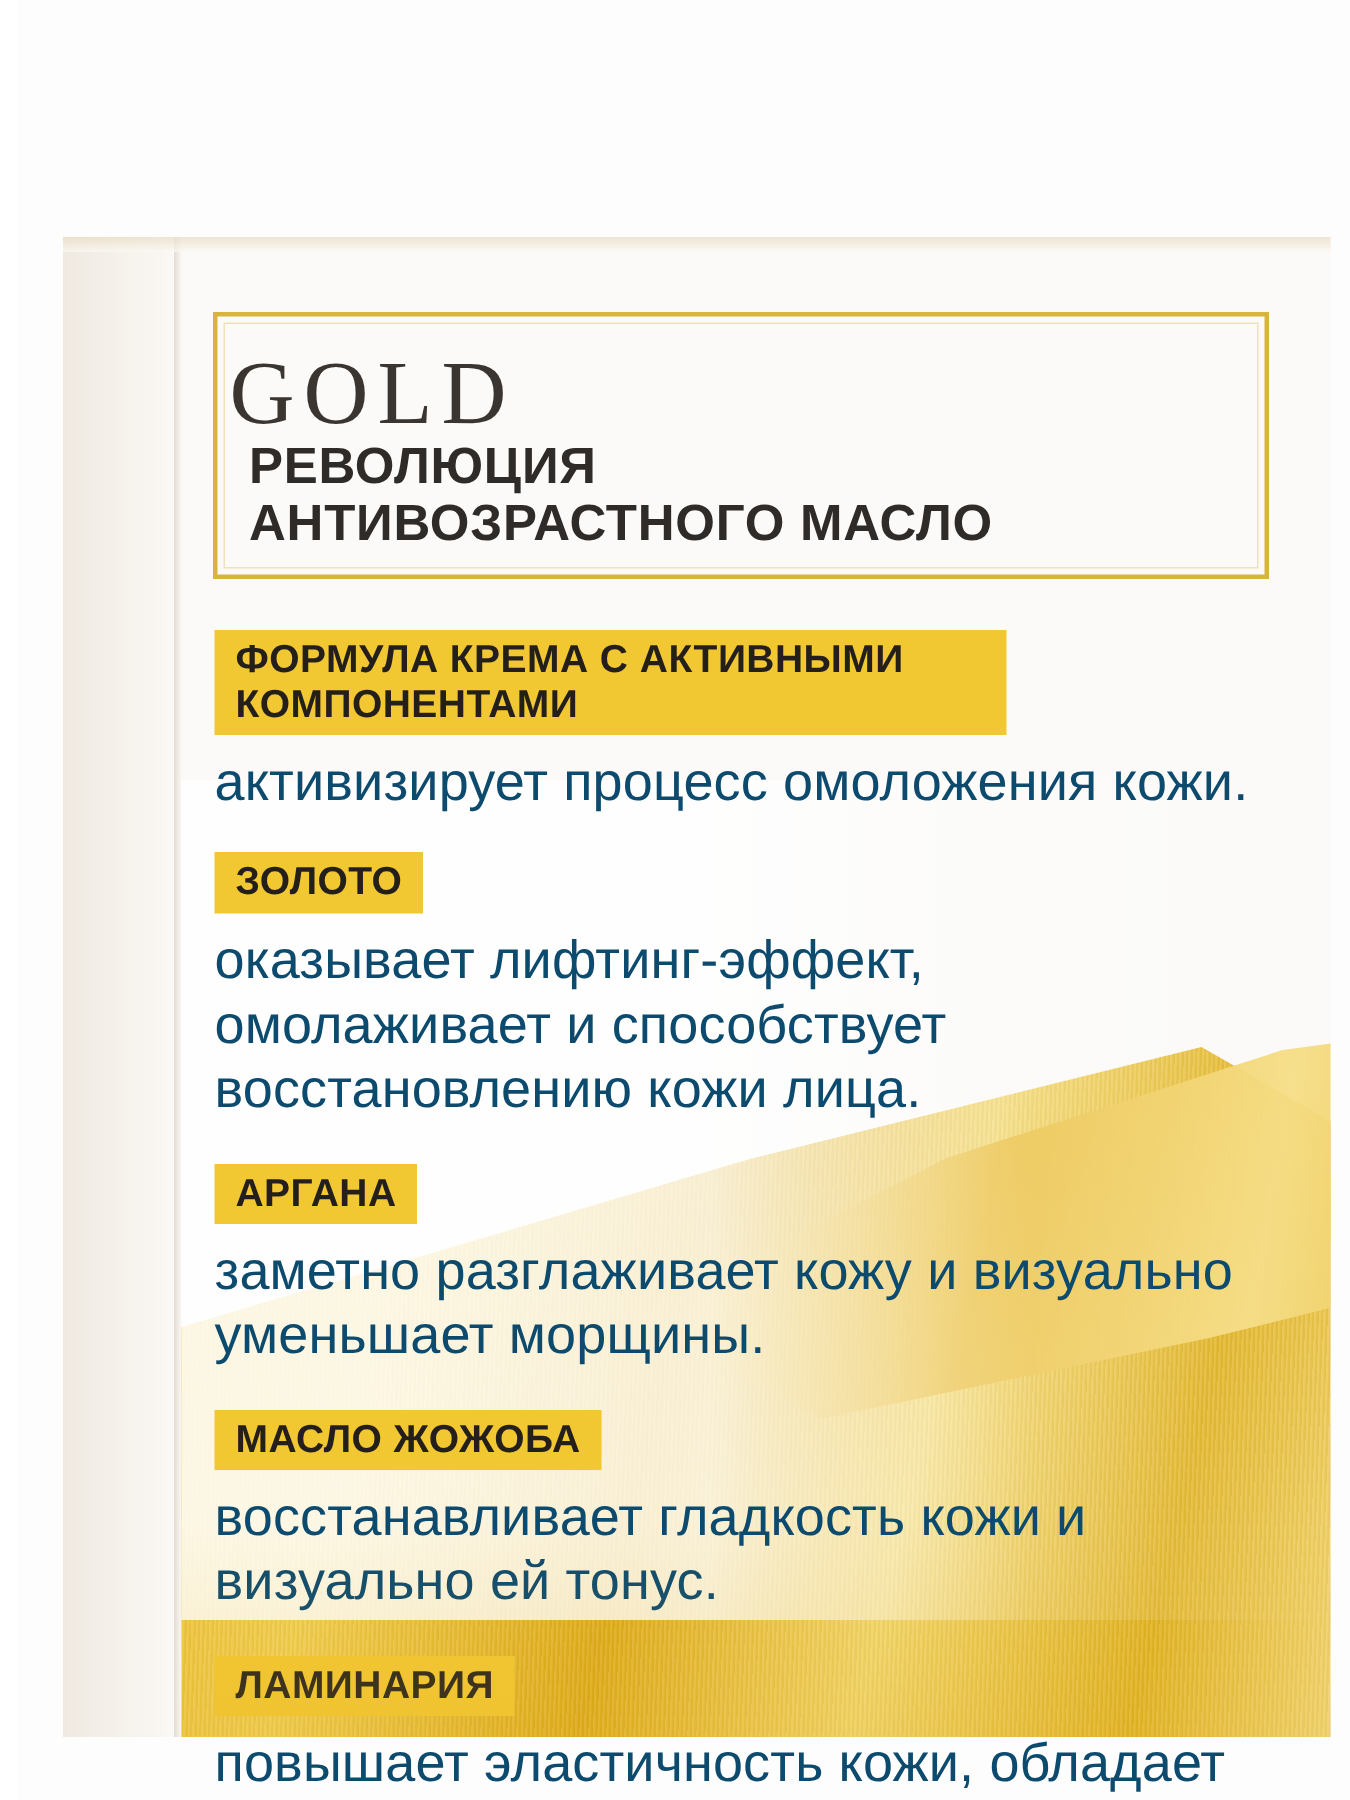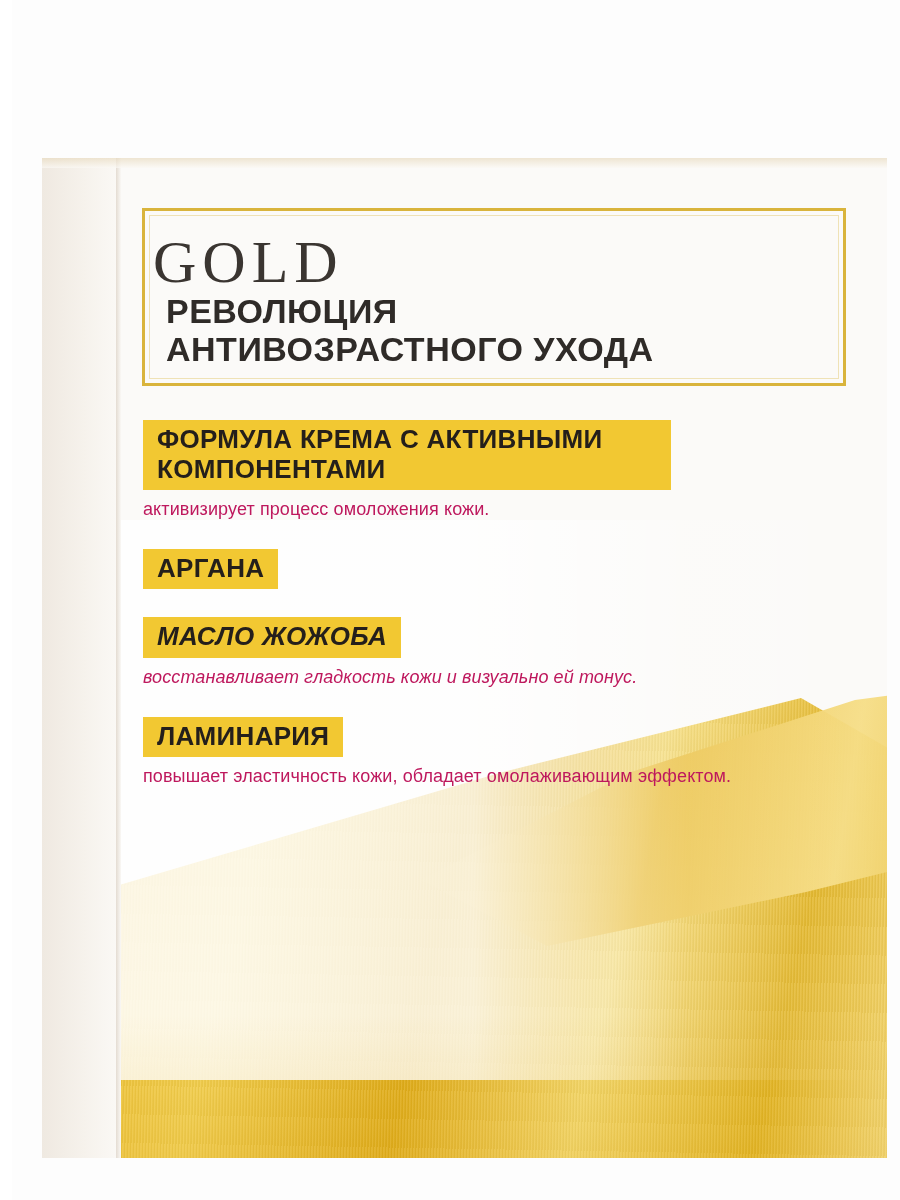--- a/index.html
+++ b/index.html
@@ -188,34 +188,34 @@
     line-height: 1.14;
     letter-spacing: .3px;
     padding: 5px 14px 6px 14px;
     margin-left: 9px;
     box-decoration-break: clone;
     -webkit-box-decoration-break: clone;
   }
   .chip.wide { max-width: 500px; }
 
   .desc {
-    color: #be185d;
-    font-size: 18px;
+    color: #0c4a6e;
+    font-size: 36px;
     line-height: 1.2;
     letter-spacing: .1px;
     margin: 9px 0 0 9px;
     padding-left: 0;
     max-width: 700px;
   }
 
   
   .b1 { margin-top: 10px; }
   .b2 { margin-top: 26px; }
   .b3 { margin-top: 28px; }
-  .b4 { margin-top: 28px; font-style: italic; }
+  .b4 { margin-top: 28px; }
   .b5 { margin-top: 28px; }
 
   
   .bottom-gold-shade {
     position: absolute;
     left: 109px;
     top: 1015px;
     width: 766px;
     height: 143px;
     background: linear-gradient(to bottom, rgba(230,180,40,.0), rgba(225,175,40,.18));
@@ -238,35 +238,38 @@
 
   </div>
 
   <div class="gold-veil"></div>
   <div class="top-strip"></div>
 
   <div class="header-frame"></div>
   <div class="title-gold">GOLD</div>
   <div class="title-sub">
     <div>РЕВОЛЮЦИЯ</div>
-    <div>АНТИВОЗРАСТНОГО УХОДА</div>
+    <div>АНТИВОЗРАСТНОГО МАСЛО</div>
   </div>
 
   <div class="blocks">
 
     <div class="block b1">
       <span class="chip wide">ФОРМУЛА КРЕМА С АКТИВНЫМИ КОМПОНЕНТАМИ</span>
       <div class="desc">активизирует процесс омоложения кожи.</div>
     </div>
 
     <div class="block b2">
+      <span class="chip">ЗОЛОТО</span>
+      <div class="desc">оказывает лифтинг-эффект, омолаживает и способствует восстановлению кожи лица.</div>
     </div>
 
     <div class="block b3">
       <span class="chip">АРГАНА</span>
+      <div class="desc">заметно разглаживает кожу и визуально уменьшает морщины.</div>
     </div>
 
     <div class="block b4">
       <span class="chip">МАСЛО ЖОЖОБА</span>
       <div class="desc">восстанавливает гладкость кожи и визуально ей тонус.</div>
     </div>
 
     <div class="block b5">
       <span class="chip">ЛАМИНАРИЯ</span>
       <div class="desc">повышает эластичность кожи, обладает омолаживающим эффектом.</div>

